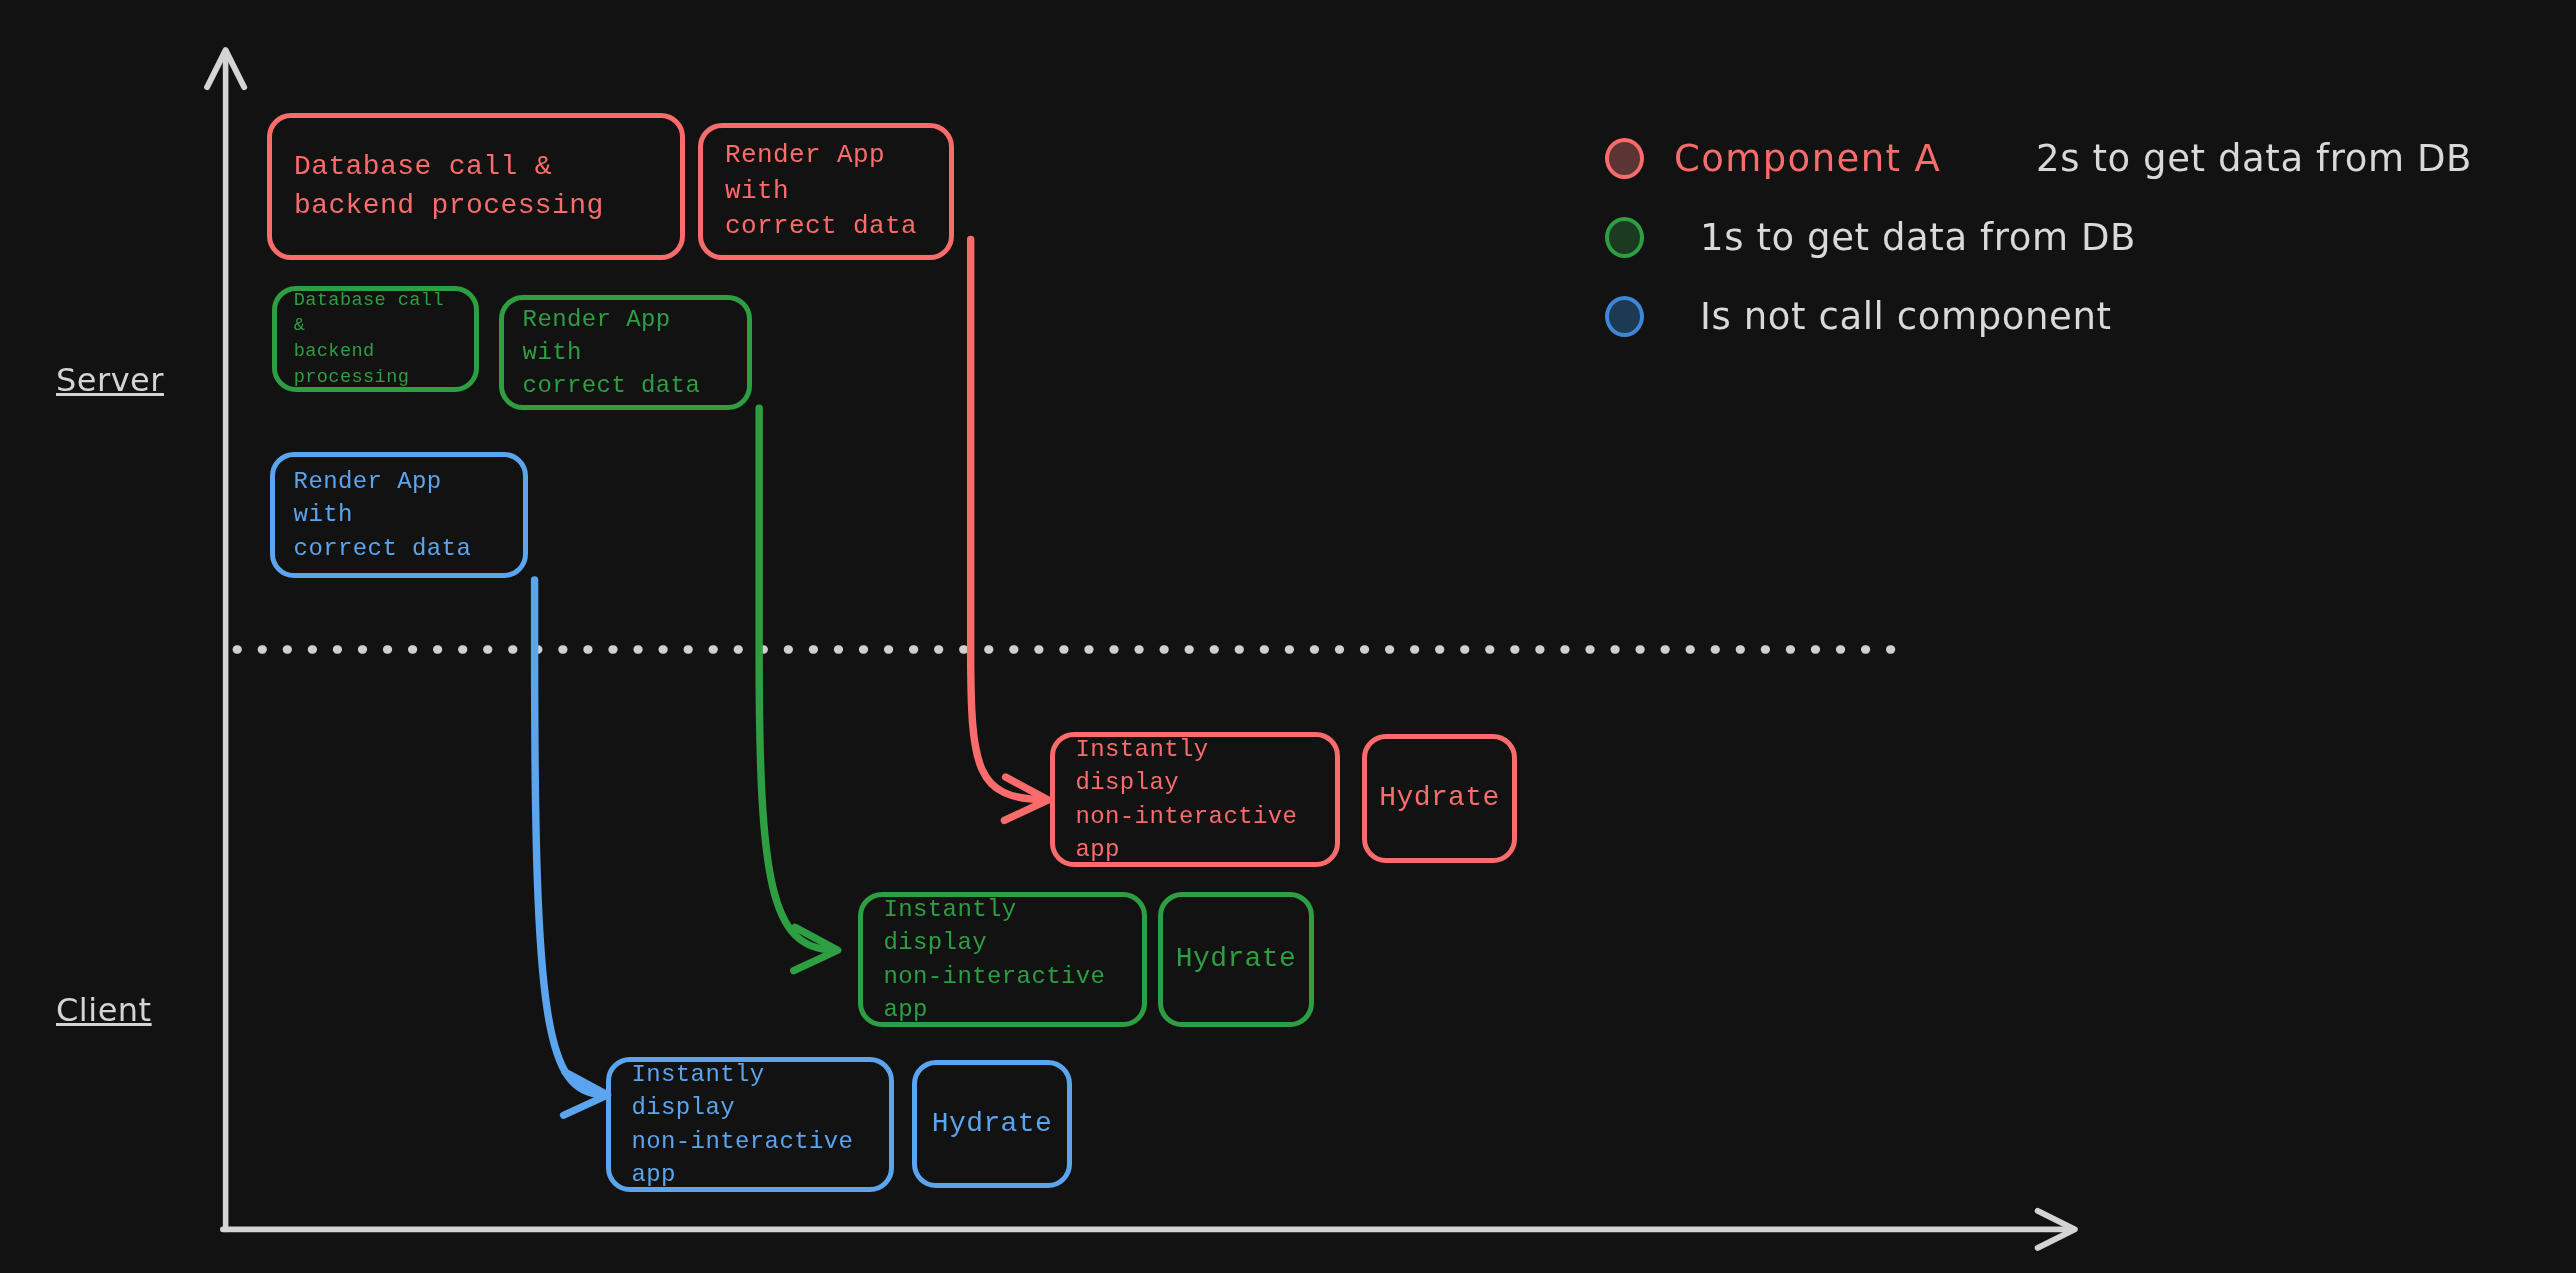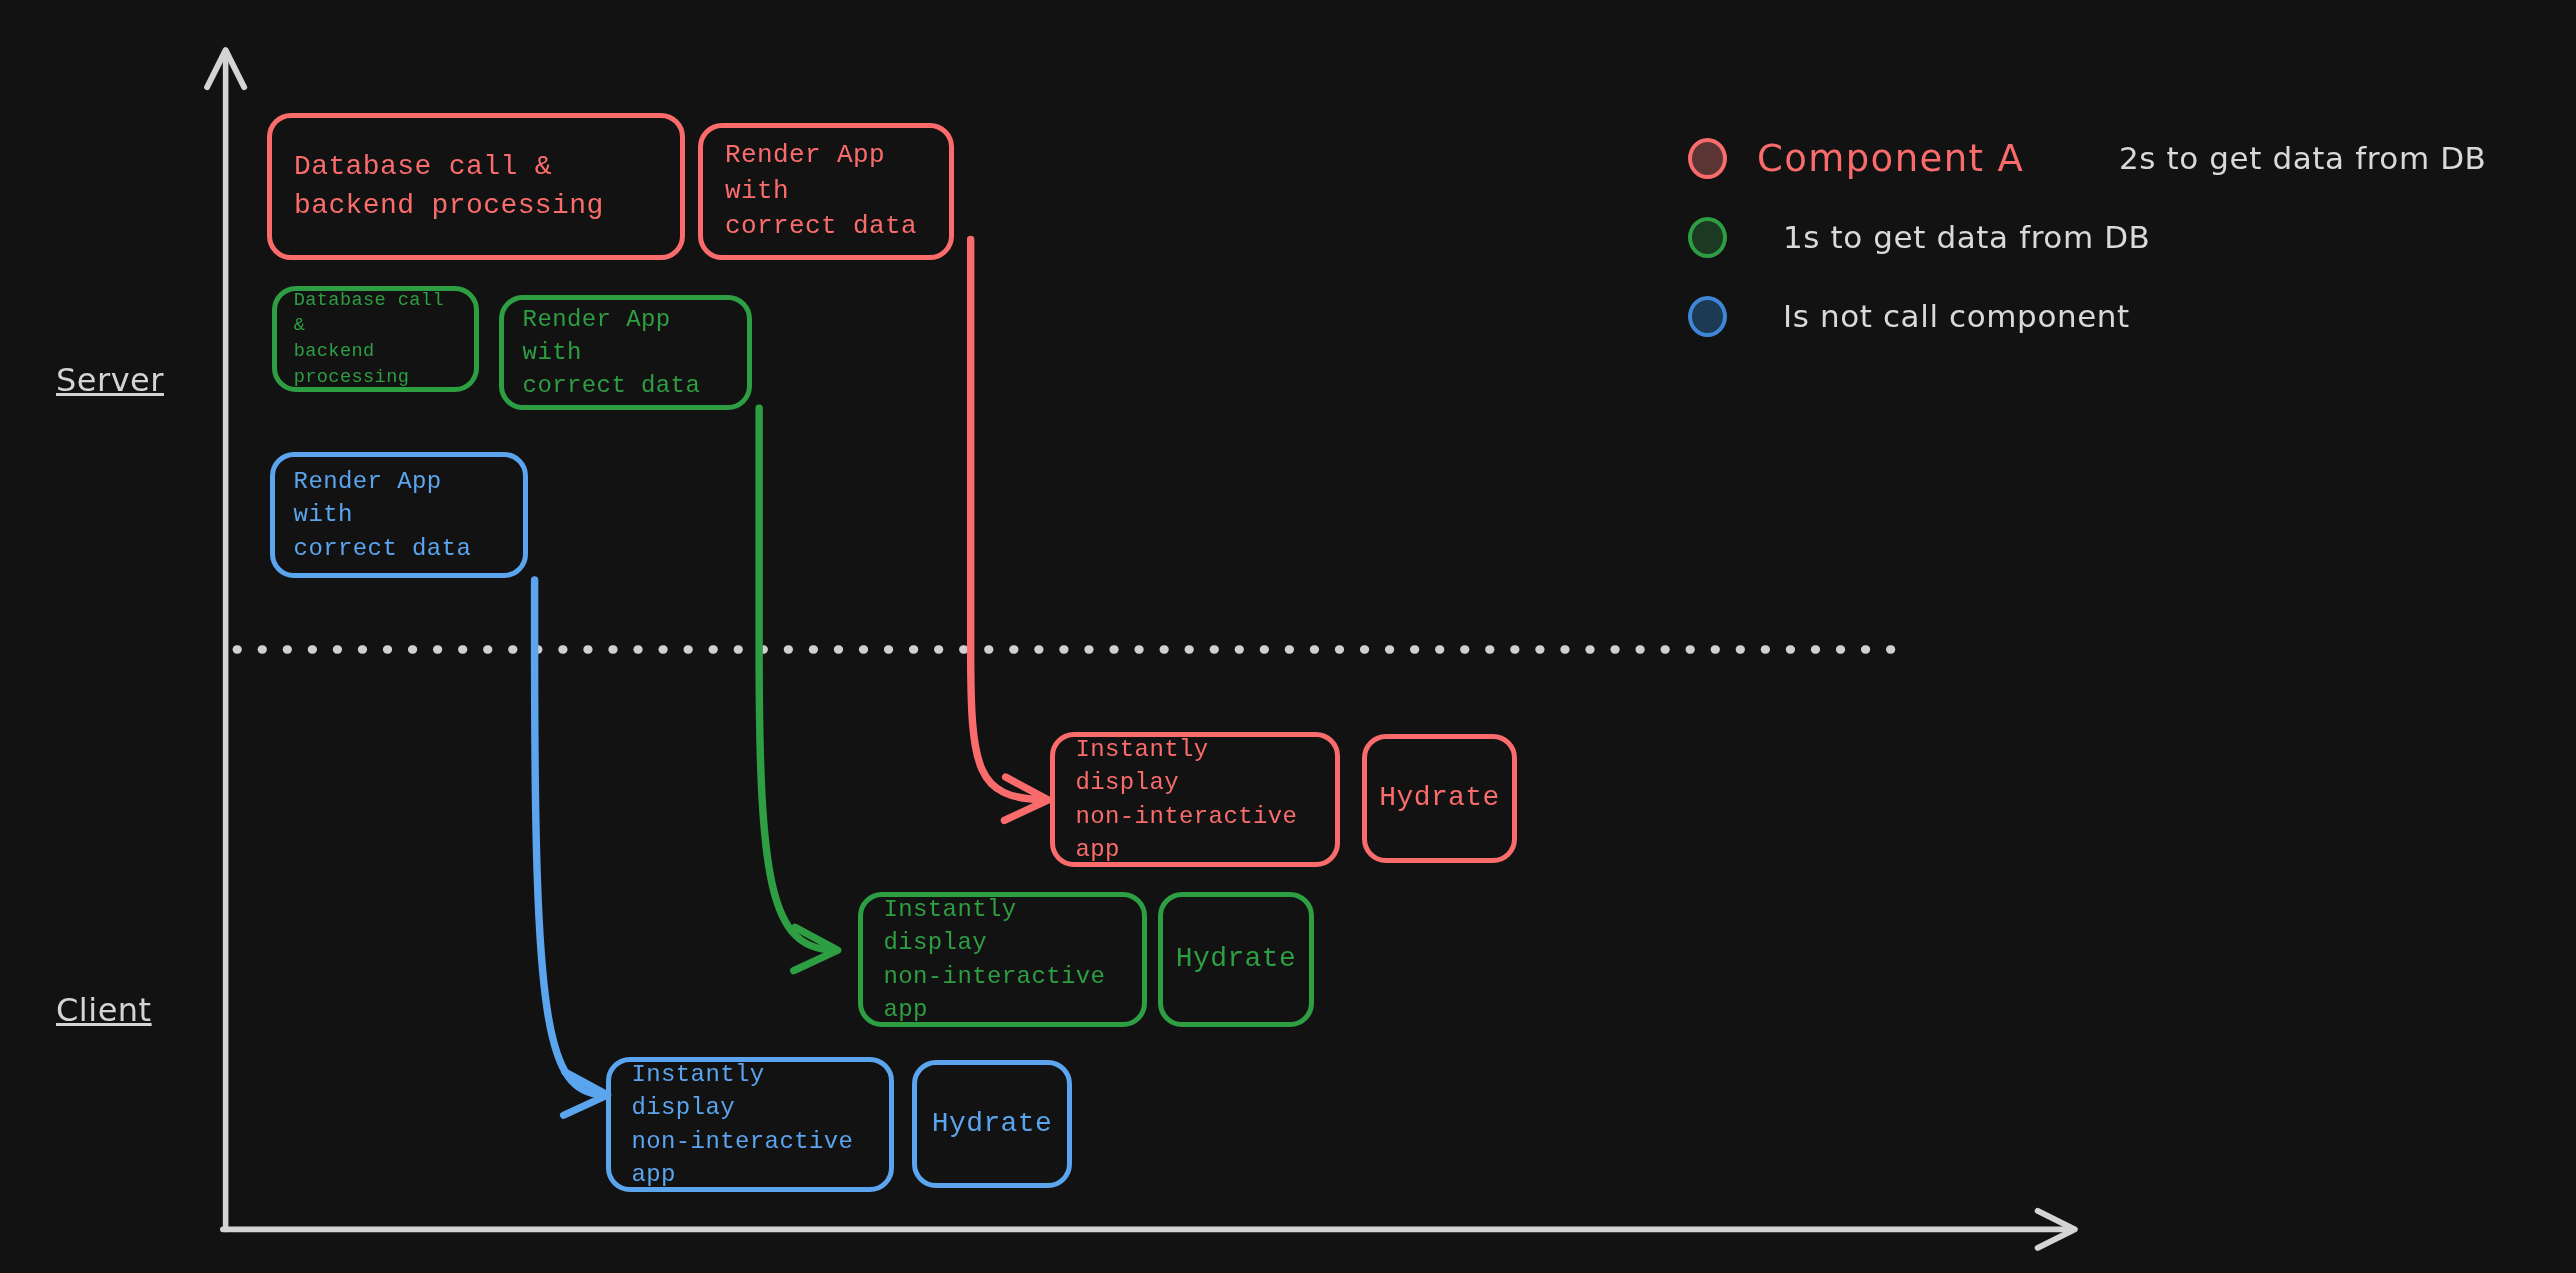--- a/index.html
+++ b/index.html
@@ -60,21 +60,21 @@
   .node.red   .txt { color: #fa6c6c; }
   .node.green  { border-color: #2e9e42; }
   .node.green .txt { color: #2e9e42; }
   .node.blue   { border-color: #5ba4ee; }
   .node.blue  .txt { color: #5ba4ee; }
   .node.center .txt { width: 100%; text-align: center; padding: 0 5px; }
 
   
   #legend {
     position: absolute;
-    left: 1688px;
+    left: 1605px;
     top: 130px;
     width: 835px;
     height: 213px;
   }
   .legend-row {
     position: absolute;
     left: 0;
     width: 835px;
     height: 56px;
     display: flex;
@@ -92,21 +92,21 @@
   .legend-name {
     margin-left: 30px;
     font-size: 37px;
     letter-spacing: 1.4px;
     width: 306px;
     flex: 0 0 auto;
     font-family: "DejaVu Sans", sans-serif;
   }
   .legend-desc {
     margin-left: 56px;
-    font-size: 31px;
+    font-size: 37px;
     color: #d9d9d9;
     letter-spacing: 0.6px;
     white-space: nowrap;
     font-family: "DejaVu Sans", sans-serif;
   }
   .sw-red   { border-color: #fa6c6c; background: #5b3434; }
   .nm-red   { color: #fa6c6c; }
   .sw-green { border-color: #2e9e42; background: #1c3a22; }
   .nm-green { color: #2e9e42; }
   .sw-blue  { border-color: #3f87d6; background: #1d3a55; }

